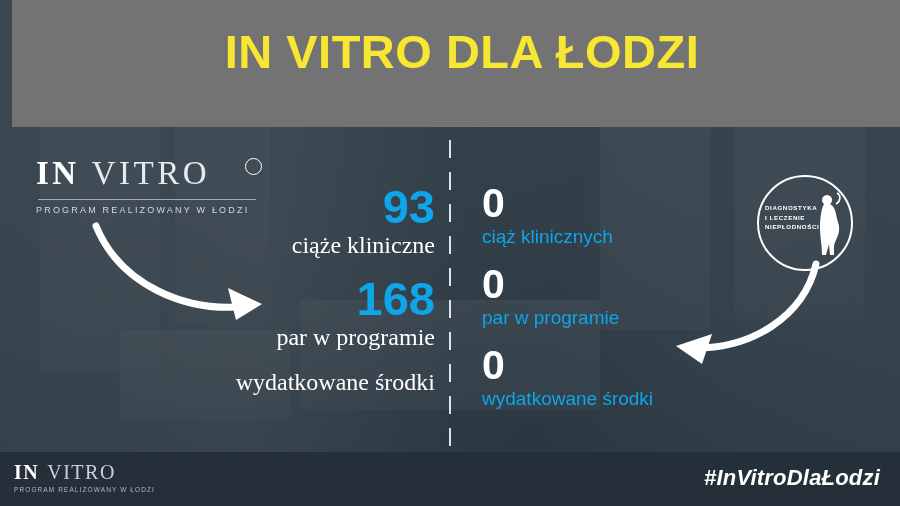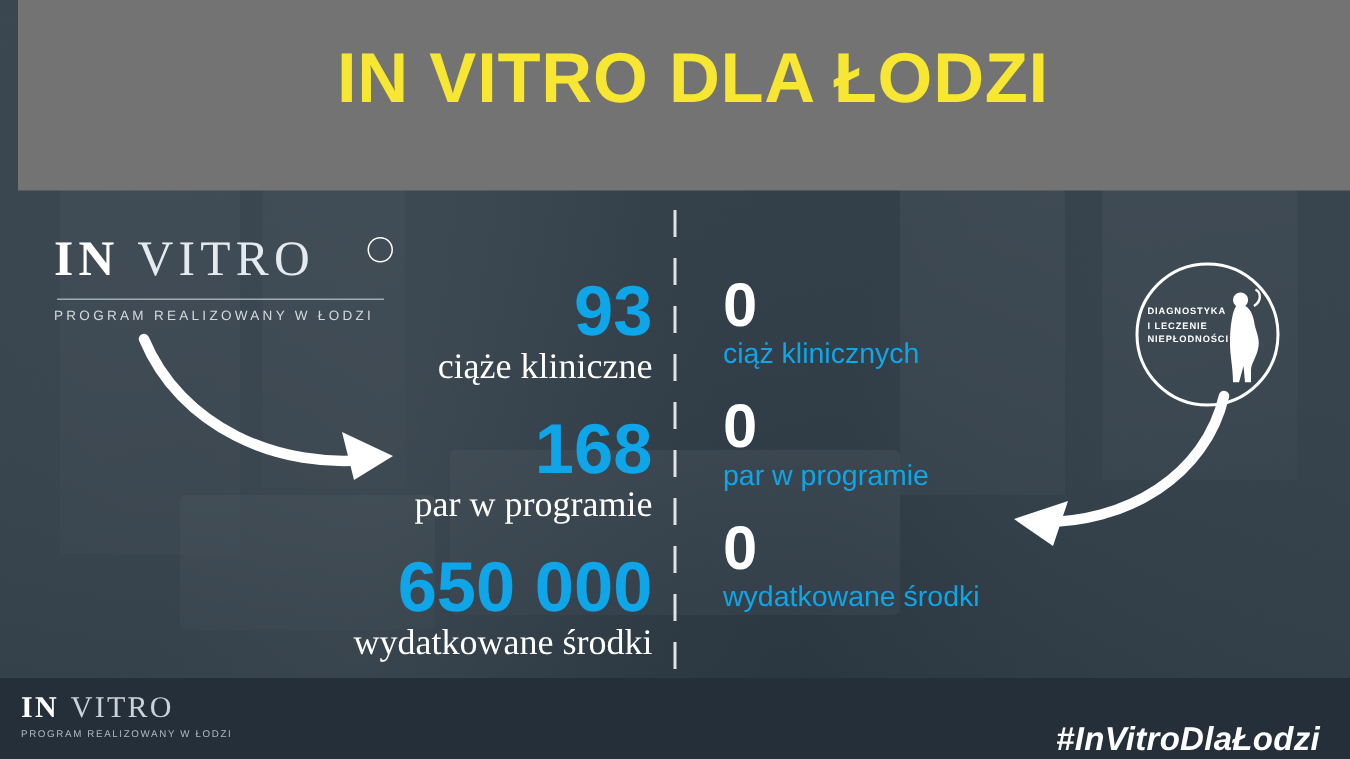--- a/index.html
+++ b/index.html
@@ -103,21 +103,21 @@
   .footer-logo .fl-main span.light { color:#c9d2d8; }
   .footer-logo .fl-sub {
     font-size: 6.5px;
     letter-spacing: 1.1px;
     color: #aeb9c1;
     margin-top: 2px;
   }
   .hashtag {
     position: absolute;
     right: 20px;
-    top: 28px;
+    top: 13px;
     color: #ffffff;
     font-size: 22px;
     font-weight: bold;
     font-style: italic;
     letter-spacing: .2px;
   }
   
   .brand-logo {
     position: absolute;
     left: 36px;
@@ -280,21 +280,20 @@
   <div class="col col-left">
     <div class="stat stat-left">
       <div class="stat-num">93</div>
       <div class="stat-label">ciąże kliniczne</div>
     </div>
     <div class="stat stat-left">
       <div class="stat-num">168</div>
       <div class="stat-label">par w programie</div>
     </div>
     <div class="stat stat-left">
-      <div class="stat-num">650 000</div>
       <div class="stat-label">wydatkowane środki</div>
     </div>
   </div>
 
   <div class="col col-right">
     <div class="stat stat-right">
       <div class="stat-num">0</div>
       <div class="stat-label">ciąż klinicznych</div>
     </div>
     <div class="stat stat-right">

